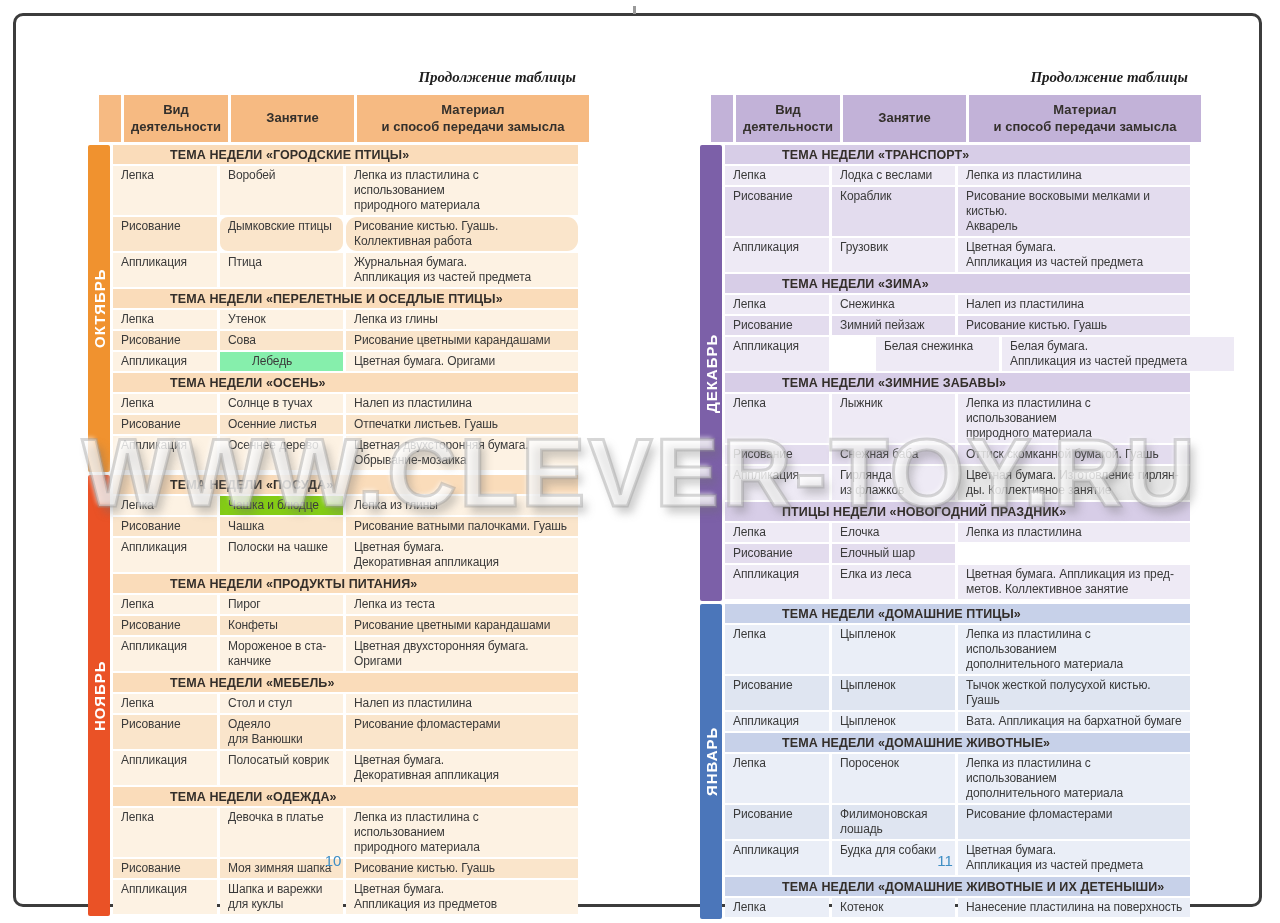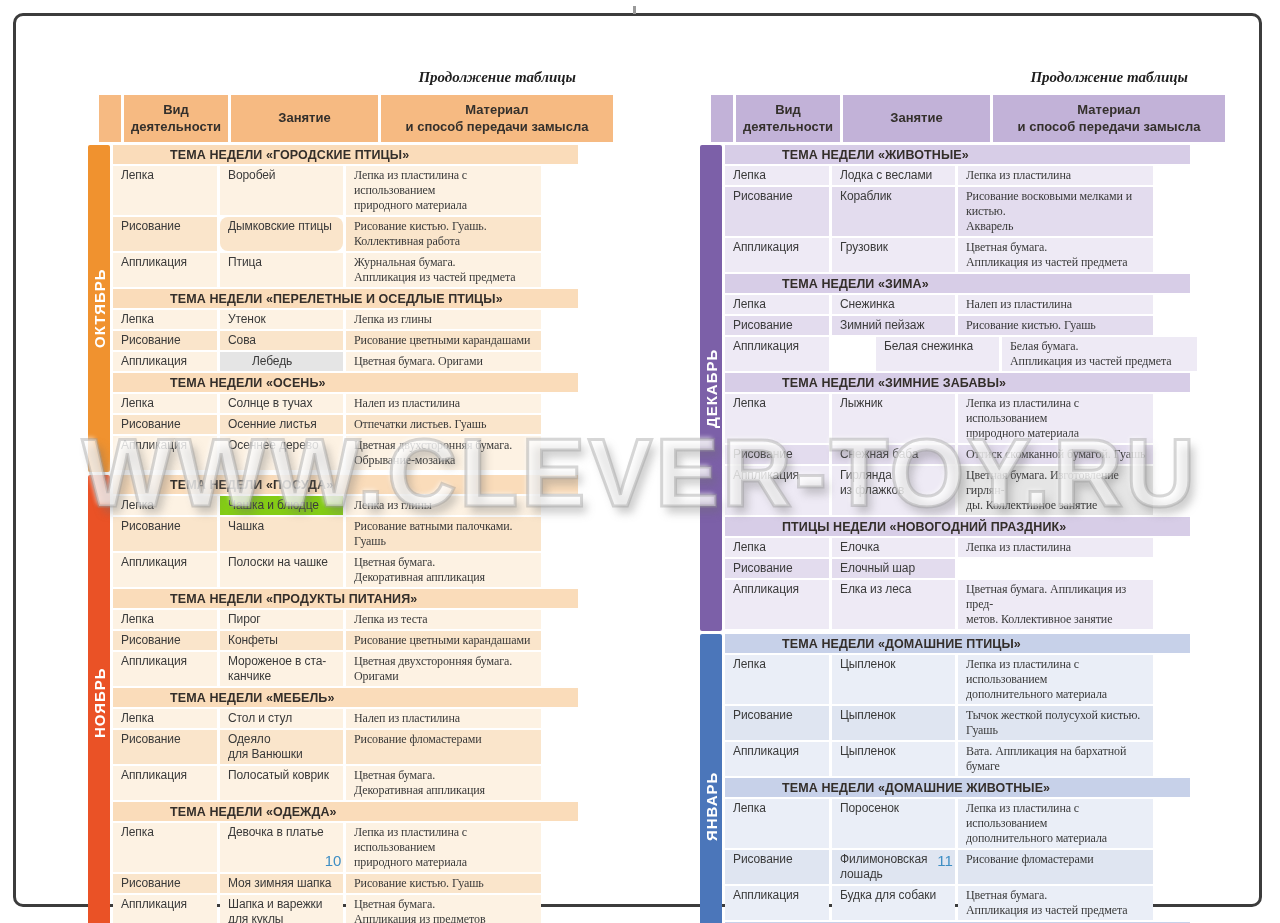--- a/index.html
+++ b/index.html
@@ -23,21 +23,21 @@
     font-family:"Liberation Serif", serif;font-style:italic;font-weight:600;
     font-size:15px;color:#1f1f1f;
   }
   .tbl{position:absolute;top:95px;left:0;width:490px;}
   .hdr-row{display:flex;gap:3px;height:47px;margin-bottom:3px;padding-left:11px;}
   .hcell{box-sizing:border-box;flex:none;display:flex;align-items:center;justify-content:center;
     text-align:center;font-weight:bold;font-size:13px;line-height:1.25;color:#34302c;
     white-space:pre-line;}
   .hside{width:22px;}
   .hc1{width:104px;}
-  .hc2{width:147px;}
+  .hc2{width:123px;}
   .hc3{width:232px;}
   .month{display:flex;gap:3px;margin-bottom:3px;align-items:stretch;}
   .mbar{width:22px;flex:none;position:relative;border-radius:2px;}
   .mlabel{
     position:absolute;inset:0;display:flex;align-items:center;justify-content:center;
     writing-mode:vertical-rl;transform:rotate(180deg);
     color:#ffffff;font-weight:bold;font-size:15px;letter-spacing:1px;
   }
   .mcontent{width:465px;flex:none;display:flex;flex-direction:column;}
   .trow{
@@ -46,21 +46,21 @@
     font-weight:bold;font-size:12.5px;color:#332e2a;letter-spacing:0.1px;
   }
   .drow{display:flex;gap:3px;margin-bottom:2px;align-items:stretch;}
   .cell{
     box-sizing:border-box;flex:none;padding:2px 6px 2px 8px;min-height:18px;
     font-size:12px;line-height:15px;color:#3a3a3a;white-space:pre-line;
     letter-spacing:-0.1px;
   }
   .c1{width:104px;}
   .c2{width:123px;}
-  .c3{width:195px;font-family:Liberation Serif, serif;}
+  .c3{width:232px;}
   .pagenum{
     position:absolute;top:852px;left:0;width:100%;text-align:center;
     font-size:15px;color:#3e8ec4;
   }
   .watermark{
     position:absolute;top:418px;left:50%;transform:translateX(-50%);
     font-size:96px;font-weight:bold;letter-spacing:3px;white-space:nowrap;
     color:rgba(255,255,255,0.55);
     -webkit-text-stroke:3px rgba(150,150,150,0.38);
     text-shadow:5px 7px 9px rgba(110,110,110,0.35), -2px -2px 4px rgba(255,255,255,0.6);
@@ -92,21 +92,21 @@
           <div class="trow" style="background: rgb(250, 220, 186);">ТЕМА НЕДЕЛИ «ГОРОДСКИЕ ПТИЦЫ»</div>
           <div class="drow">
             <div class="cell c1" style="background: rgb(253, 242, 227);">Лепка</div>
             <div class="cell c2" style="background: rgb(253, 242, 227);">Воробей</div>
             <div class="cell c3" style="background: rgb(253, 242, 227);">Лепка из пластилина с использованием
 природного материала</div>
           </div>
           <div class="drow">
             <div class="cell c1" style="background: rgb(250, 229, 203);">Рисование</div>
             <div class="cell c2" style="background: rgb(250, 229, 203); border-radius: 8px;">Дымковские птицы</div>
-            <div class="cell c3" style="background: rgb(250, 229, 203);">Рисование кистью. Гуашь.
+            <div class="cell c3" style="background: rgb(250, 229, 203); border-radius: 11px;">Рисование кистью. Гуашь.
 Коллективная работа</div>
           </div>
           <div class="drow">
             <div class="cell c1" style="background: rgb(253, 242, 227);">Аппликация</div>
             <div class="cell c2" style="background: rgb(253, 242, 227);">Птица</div>
             <div class="cell c3" style="background: rgb(253, 242, 227);">Журнальная бумага.
 Аппликация из частей предмета</div>
           </div>
           <div class="trow" style="background: rgb(250, 220, 186);">ТЕМА НЕДЕЛИ «ПЕРЕЛЕТНЫЕ И ОСЕДЛЫЕ ПТИЦЫ»</div>
           <div class="drow">
@@ -114,21 +114,21 @@
             <div class="cell c2" style="background: rgb(253, 242, 227);">Утенок</div>
             <div class="cell c3" style="background: rgb(253, 242, 227);">Лепка из глины</div>
           </div>
           <div class="drow">
             <div class="cell c1" style="background: rgb(250, 229, 203);">Рисование</div>
             <div class="cell c2" style="background: rgb(250, 229, 203);">Сова</div>
             <div class="cell c3" style="background: rgb(250, 229, 203);">Рисование цветными карандашами</div>
           </div>
           <div class="drow">
             <div class="cell c1" style="background: rgb(253, 242, 227);">Аппликация</div>
-            <div class="cell c2" style="background: #e5e5e5; padding-left: 32px;">Лебедь</div>
+            <div class="cell c2" style="background: #86efac; padding-left: 32px;">Лебедь</div>
             <div class="cell c3" style="background: rgb(253, 242, 227);">Цветная бумага. Оригами</div>
           </div>
           <div class="trow" style="background: rgb(250, 220, 186);">ТЕМА НЕДЕЛИ «ОСЕНЬ»</div>
           <div class="drow">
             <div class="cell c1" style="background: rgb(253, 242, 227);">Лепка</div>
             <div class="cell c2" style="background: rgb(253, 242, 227);">Солнце в тучах</div>
             <div class="cell c3" style="background: rgb(253, 242, 227);">Налеп из пластилина</div>
           </div>
           <div class="drow">
             <div class="cell c1" style="background: rgb(250, 229, 203);">Рисование</div>
@@ -235,21 +235,21 @@
 деятельности</div>
         <div class="hcell hc2" style="background: rgb(194, 178, 216);">Занятие</div>
         <div class="hcell hc3" style="background: rgb(194, 178, 216);">Материал
 и способ передачи замысла</div>
       </div>
       <div class="month">
         <div class="mbar" style="background: rgb(124, 96, 168);">
           <div class="mlabel">ДЕКАБРЬ</div>
         </div>
         <div class="mcontent">
-          <div class="trow" style="background: rgb(215, 205, 231);">ТЕМА НЕДЕЛИ «ЖИВОТНЫЕ»</div>
+          <div class="trow" style="background: rgb(215, 205, 231);">ТЕМА НЕДЕЛИ «ТРАНСПОРТ»</div>
           <div class="drow">
             <div class="cell c1" style="background: rgb(238, 234, 245);">Лепка</div>
             <div class="cell c2" style="background: rgb(238, 234, 245);">Лодка с веслами</div>
             <div class="cell c3" style="background: rgb(238, 234, 245);">Лепка из пластилина</div>
           </div>
           <div class="drow">
             <div class="cell c1" style="background: rgb(227, 220, 238);">Рисование</div>
             <div class="cell c2" style="background: rgb(227, 220, 238);">Кораблик</div>
             <div class="cell c3" style="background: rgb(227, 220, 238);">Рисование восковыми мелками и кистью.
 Акварель</div>

